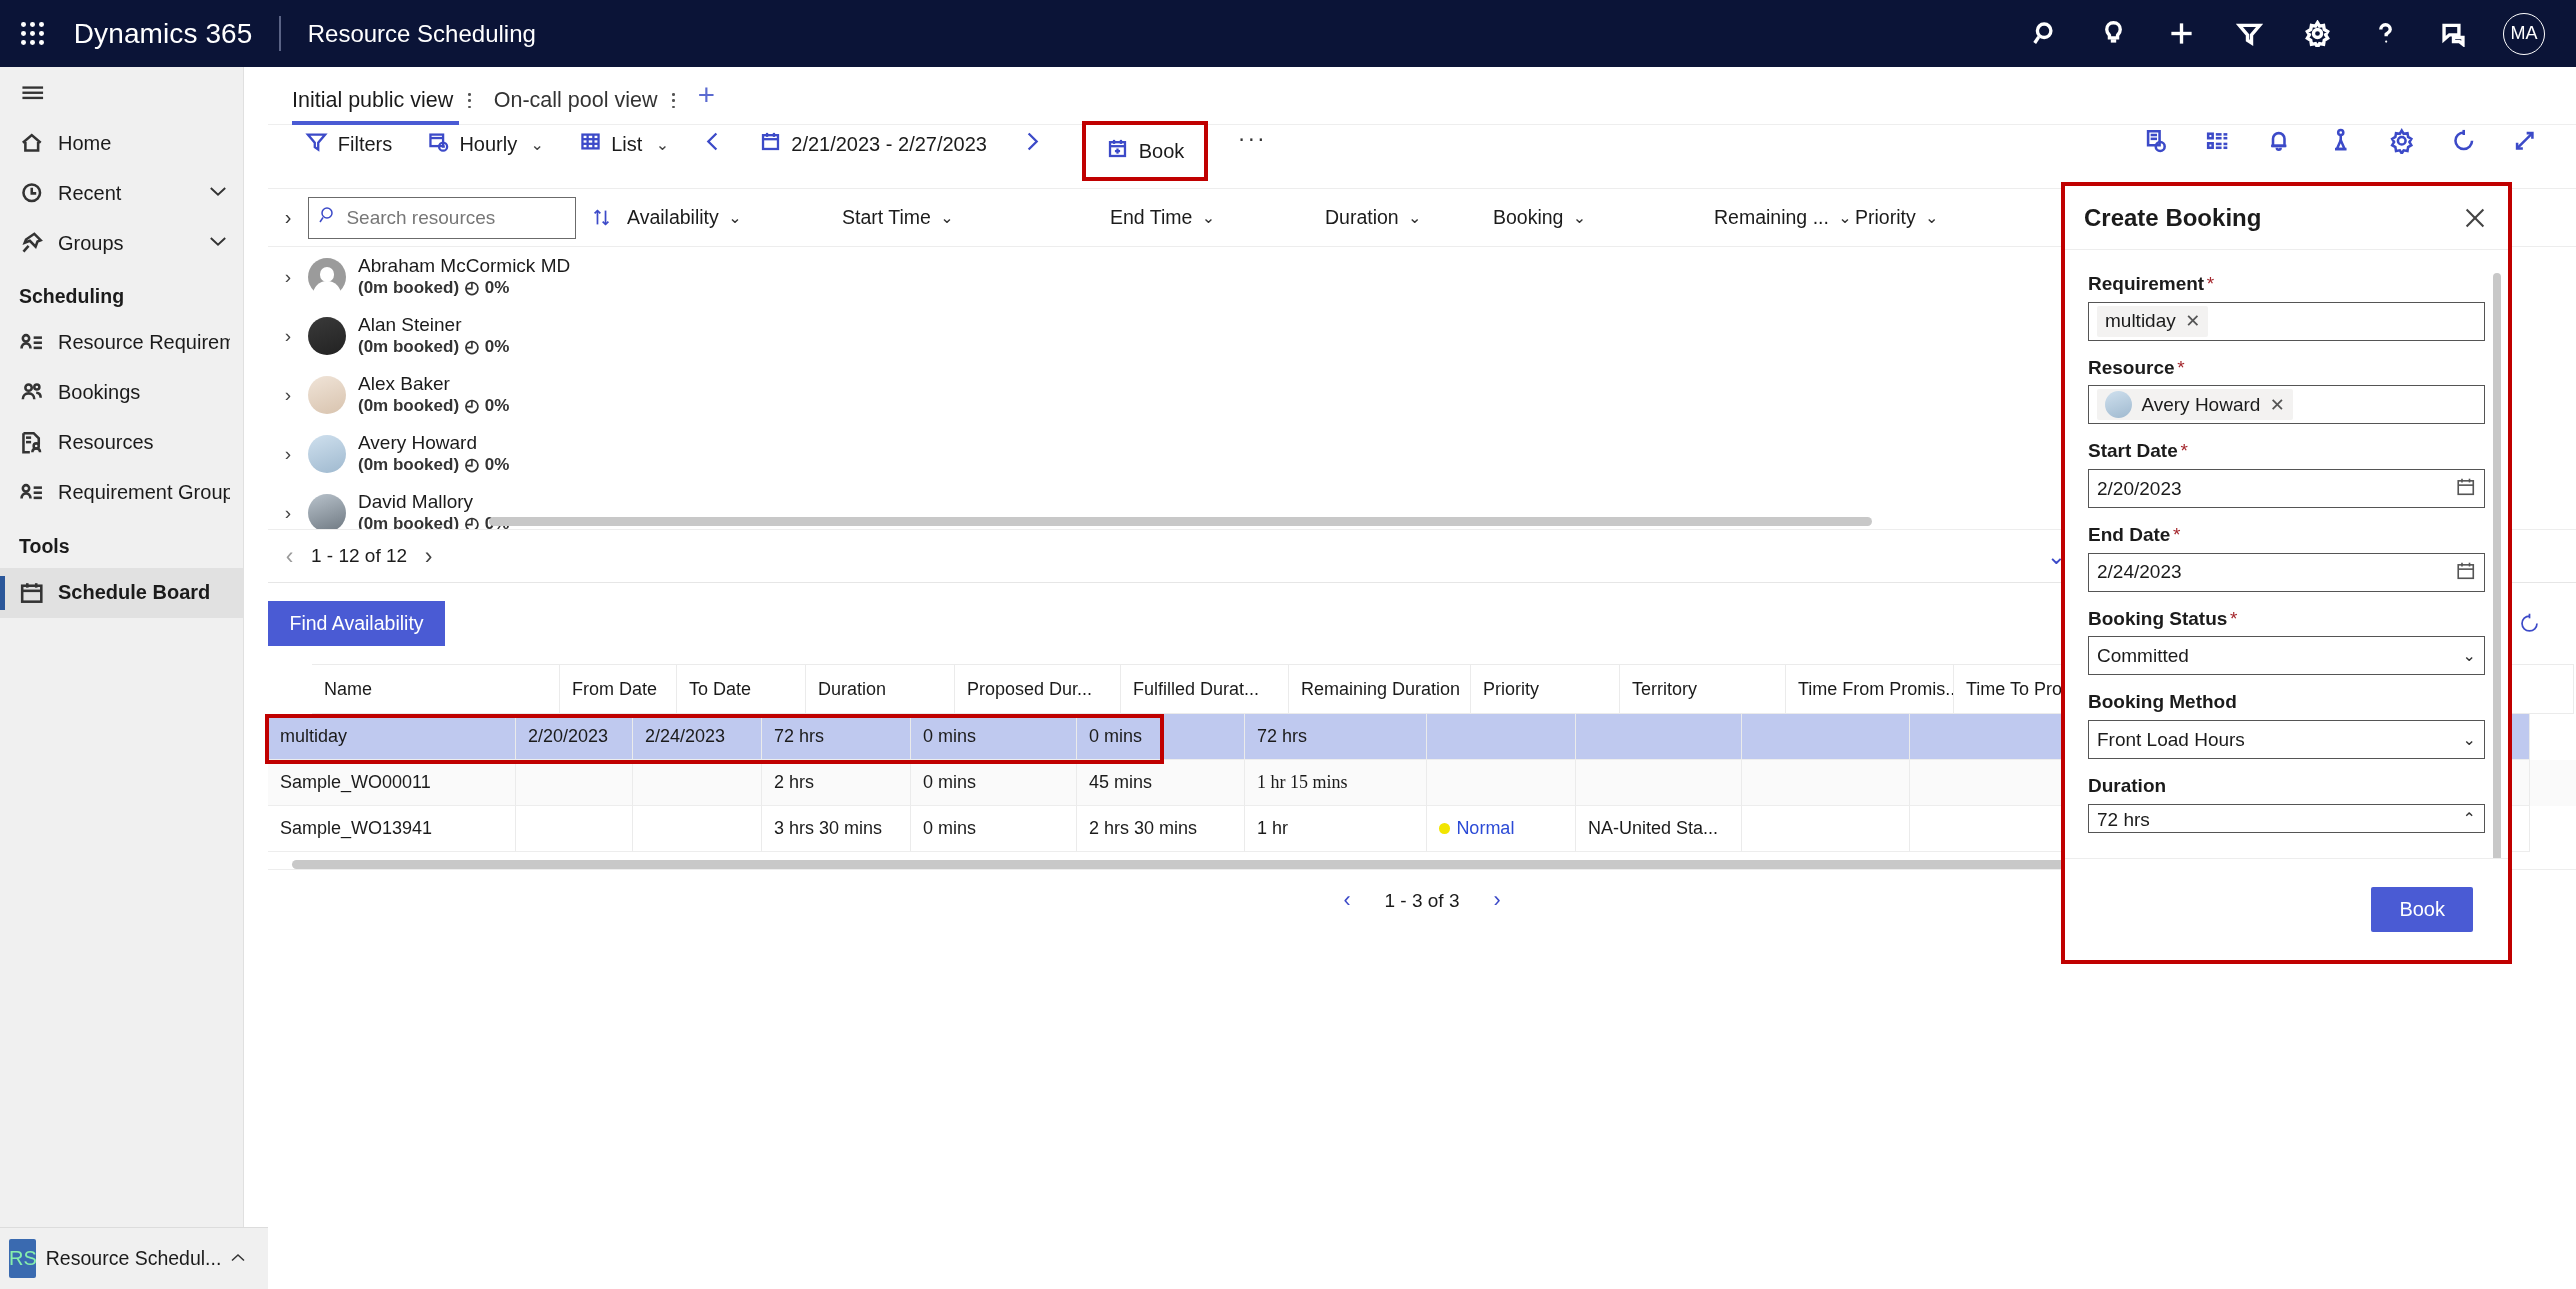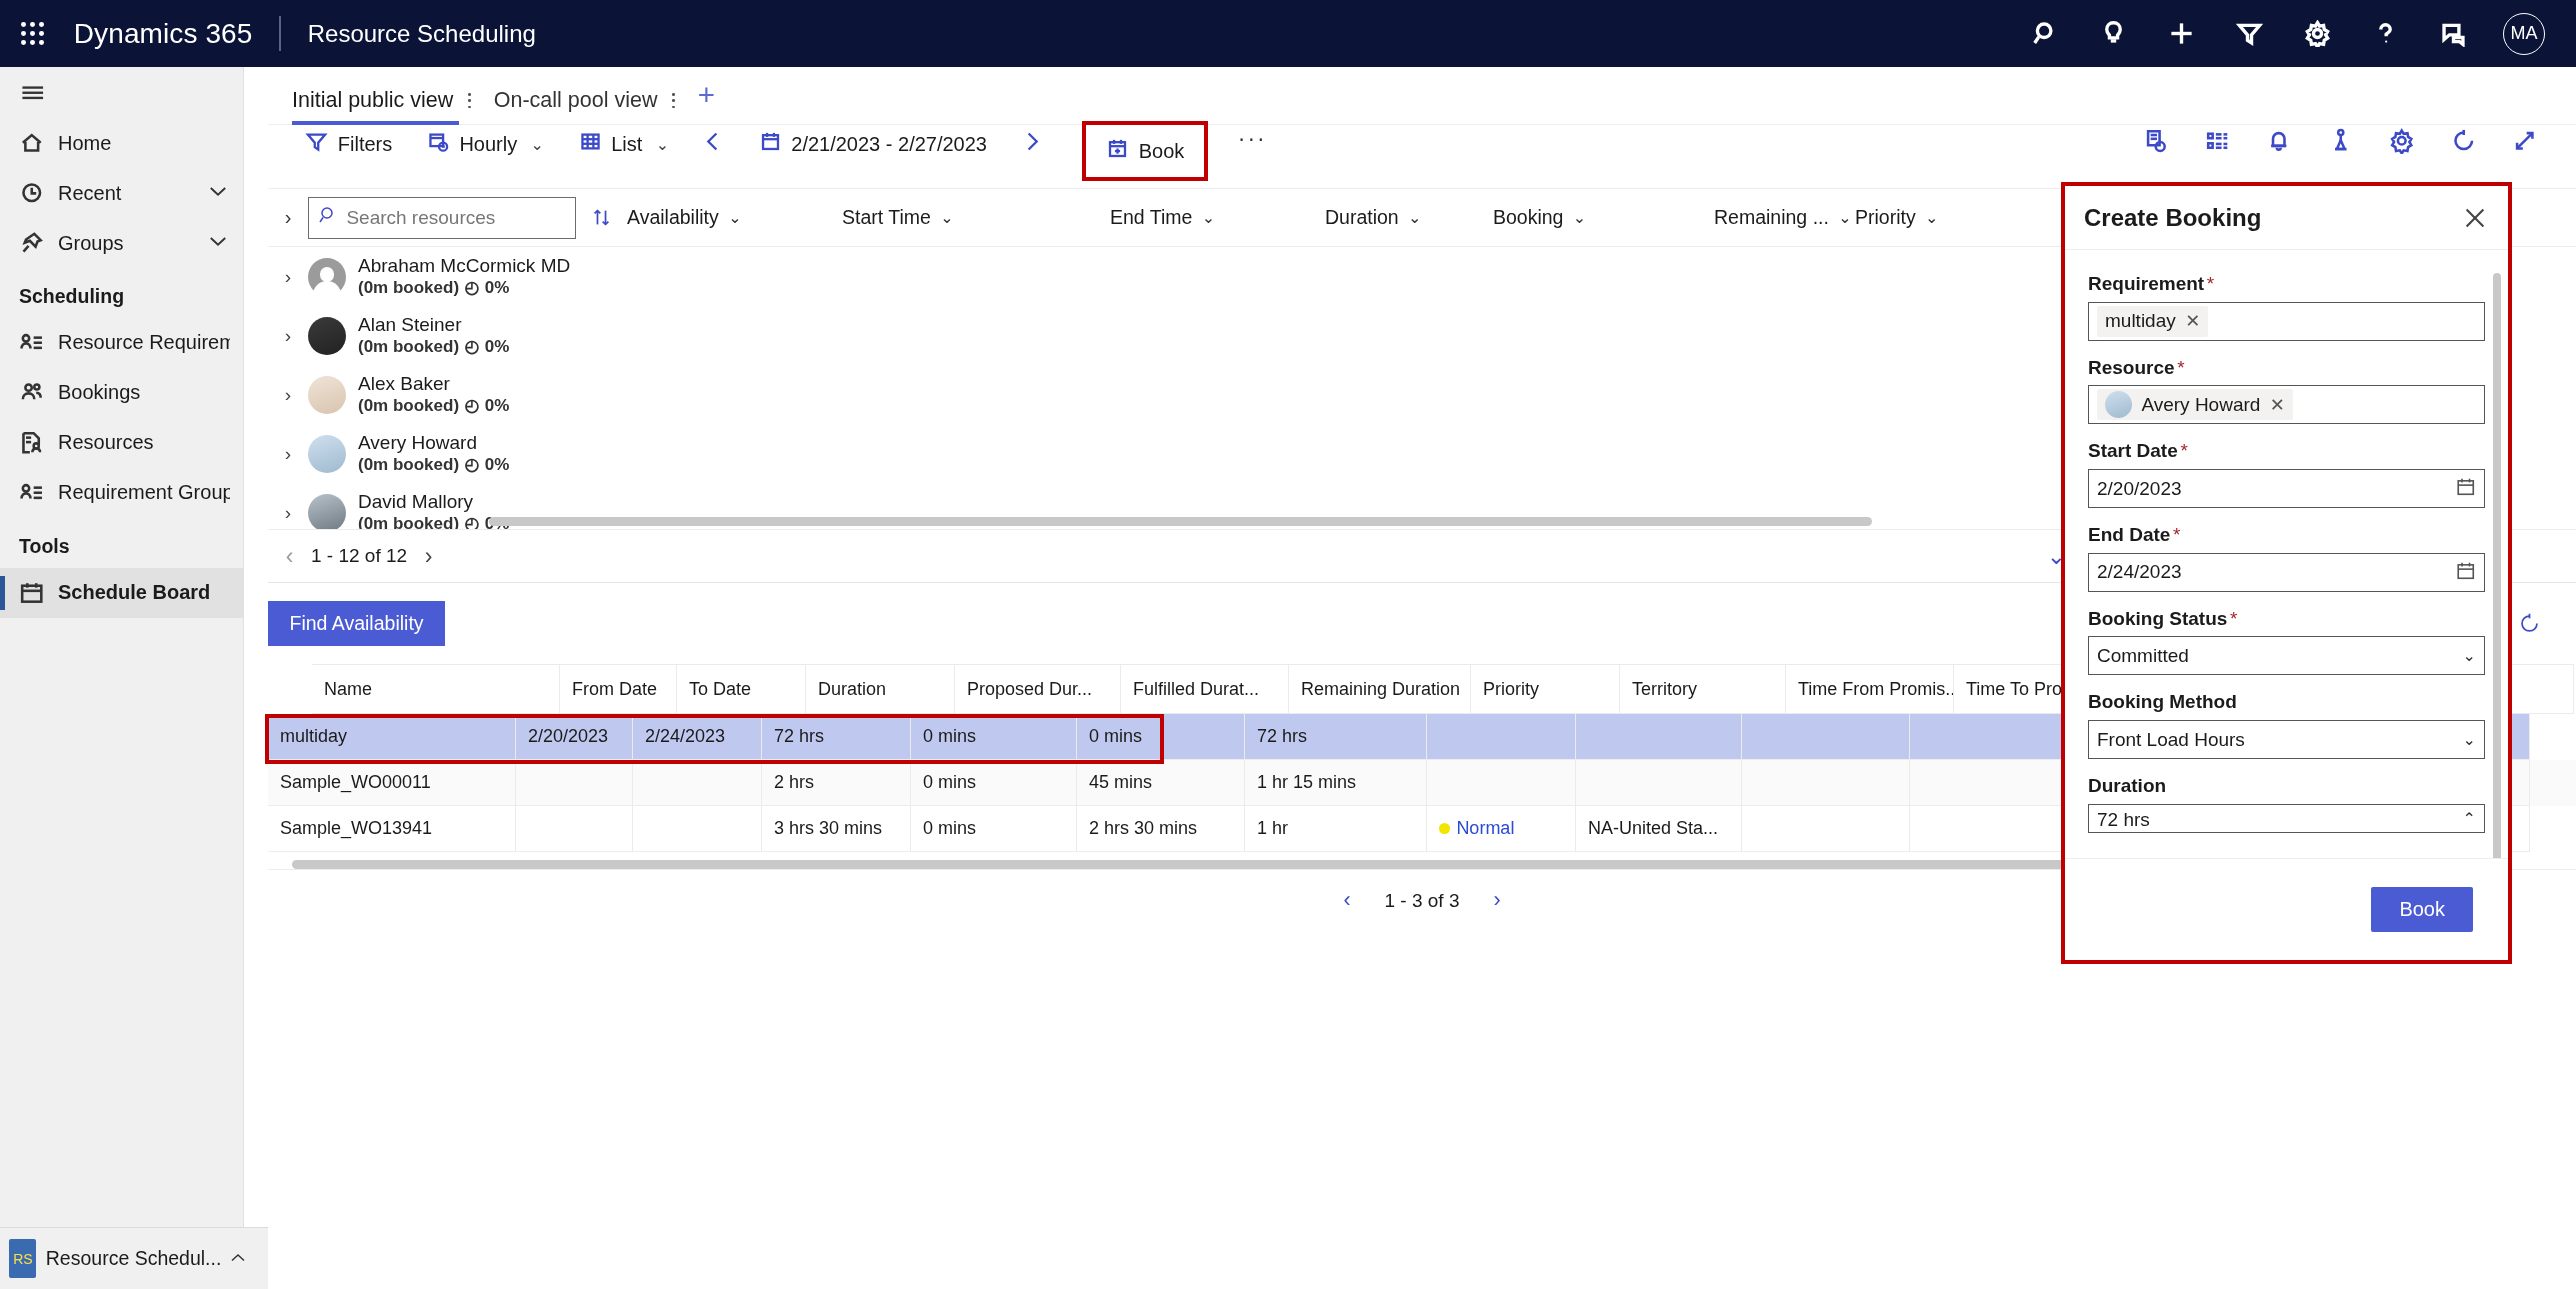--- a/index.html
+++ b/index.html
@@ -40,21 +40,21 @@
   .side-item .si-icon { width: 39px; display:flex; align-items:center; justify-content:flex-start; }
   .side-item .si-icon svg { stroke: #333; fill:none; stroke-width: 4; }
   .side-item .si-label { flex: 1; white-space: nowrap; overflow: hidden; }
   .side-item .chev { margin-left: auto; }
   .side-item.active { background: #e1e1e1; font-weight: 600; }
   .side-item.active::before { content:""; position:absolute; left:0; top:8px; bottom:8px; width:4.7px; background:#2b579a; }
   .side-group { font-size: 19.5px; font-weight: 700; color:#1b1b1b; padding: 17.4px 0 9.4px 19px; }
   #sidebar-footer { position: absolute; left:0; bottom: 0; width: 268px; height: 62px;
                     border-top: 0.7px solid #dcdcdc; display:flex; align-items:center; padding-left: 9.4px;
                     background:#f0f0f0; cursor:pointer; }
-  #rs-badge { width: 27px; height: 39px; background:#3a6ab0; color:#fde047; font-size:14px;
+  #rs-badge { width: 27px; height: 39px; background:#3a6ab0; color:#86efac; font-size:20px;
               display:flex; align-items:center; justify-content:center; border-radius:2px; }
   #rs-label { font-size: 19.5px; margin-left: 9.4px; color:#1b1b1b; white-space:nowrap; }
 
   
   #main { position: absolute; left: 268px; top: 67px; width: 2308px; height: 1222px; background:#ffffff; }
 
   
   #tabstrip { height: 58px; display:flex; align-items:flex-end; padding-left: 24px;
               border-bottom: 1.3px solid #eeeeee; background:#ffffff; }
   .vtab { display:flex; align-items:center; padding: 0 0 10.7px 0; margin-right: 19px; cursor: pointer;
@@ -684,21 +684,21 @@
       <div class="gcell" style="width:268px;">2/21/2023 10:01 A...</div>
     </div>
 
     <div class="gr grow alt">
       <div class="gcell glink" style="width:248px;">Sample_WO00011</div>
       <div class="gcell" style="width:117px;"></div>
       <div class="gcell" style="width:129px;"></div>
       <div class="gcell" style="width:149px;">2 hrs</div>
       <div class="gcell" style="width:166px;">0 mins</div>
       <div class="gcell" style="width:168px;">45 mins</div>
-      <div class="gcell" style="width:182px;">1 hr 15 mins</div>
+      <div class="gcell" style="width:182px;font-family:Liberation Serif, serif;">1 hr 15 mins</div>
       <div class="gcell" style="width:149px;"></div>
       <div class="gcell" style="width:166px;"></div>
       <div class="gcell" style="width:168px;"></div>
       <div class="gcell" style="width:201px;"></div>
       <div class="gcell glink" style="width:151px;">Active</div>
       <div class="gcell" style="width:268px;">1/7/2023 2:20 PM</div>
     </div>
 
     <div class="gr grow">
       <div class="gcell glink" style="width:248px;">Sample_WO13941</div>

